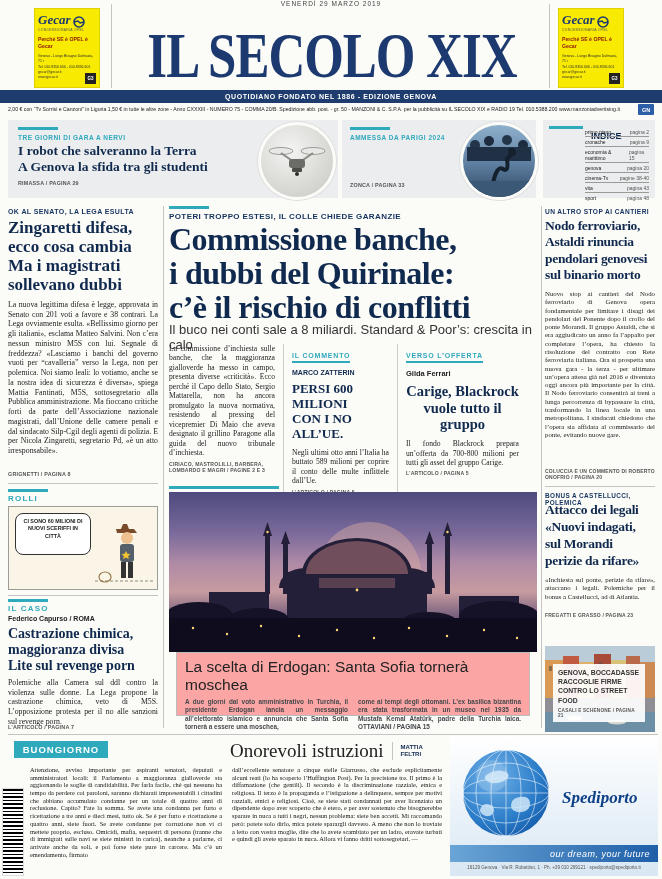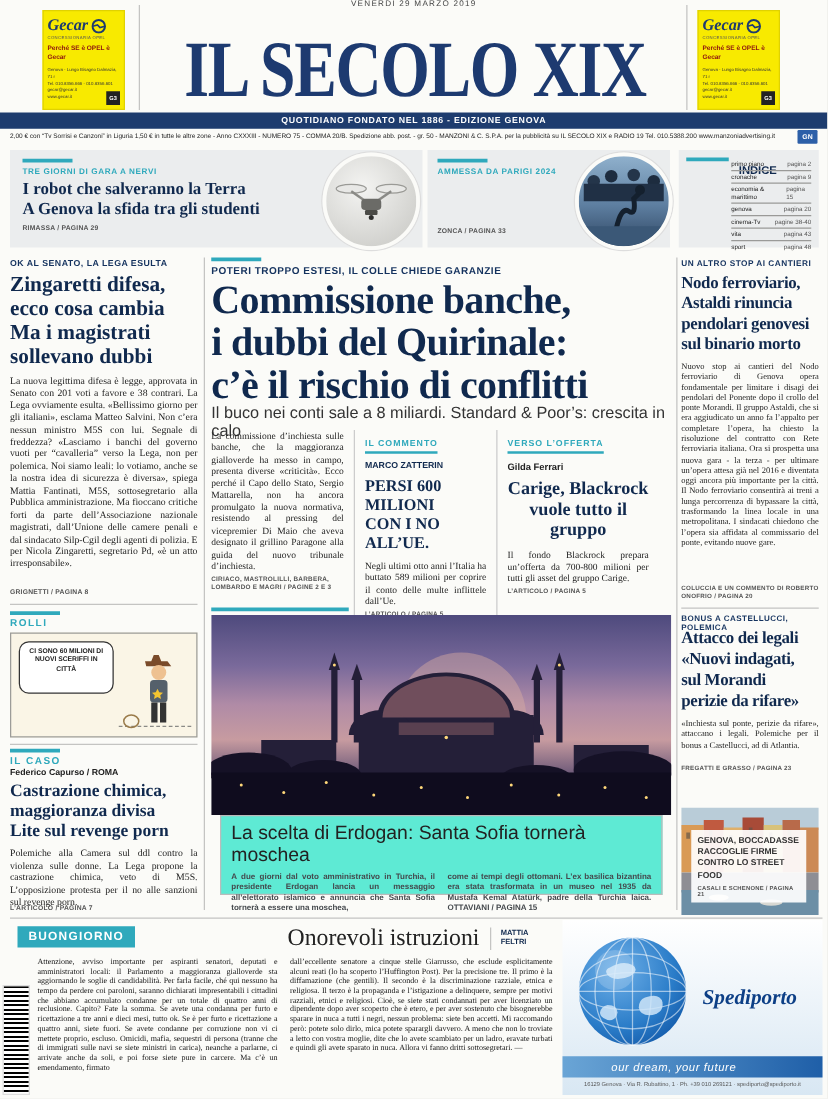--- a/index.html
+++ b/index.html
@@ -268,21 +268,21 @@
         <circle cx="240" cy="136" r="1.2"></circle>
           <circle cx="278" cy="144" r="1.2"></circle>
           <circle cx="315" cy="138" r="1.2"></circle>
         <circle cx="348" cy="146" r="1.2"></circle>
           <circle cx="188" cy="98" r="1.4"></circle>
           <circle cx="98.5" cy="40" r="1.2"></circle>
         <circle cx="278.5" cy="40" r="1.2"></circle>
       </g>
     </svg>
   </div>
-  <div class="abs" style="left:176px;top:652px;width:354px;height:64px;background:#5eead4;border:1px solid #bbb;box-sizing:border-box;padding:5px 8px;">
+  <div class="abs" style="left:176px;top:652px;width:354px;height:64px;background:#fca5a5;border:1px solid #bbb;box-sizing:border-box;padding:5px 8px;">
     <div style="font-size:15.5px;color:#222;">La scelta di Erdogan: Santa Sofia tornerà moschea</div>
     <div style="display:flex;gap:10px;margin-top:4px;">
       <div class="capcol" style="width:164px;">A due giorni dal voto amministrativo in Turchia, il presidente Erdogan lancia un messaggio all’elettorato islamico e annuncia che Santa Sofia tornerà a essere una moschea,</div>
       <div class="capcol" style="width:164px;">come ai tempi degli ottomani. L’ex basilica bizantina era stata trasformata in un museo nel 1935 da Mustafa Kemal Atatürk, padre della Turchia laica. OTTAVIANI / PAGINA 15</div>
     </div>
   </div>
 
   <div class="abs kick" style="left:545px;top:208px;width:110px;font-size:6.6px;">UN ALTRO STOP AI CANTIERI</div>
   <div class="abs hl pre" style="left:545px;top:218px;width:112px;font-size:13.5px;line-height:1.22;letter-spacing:-.3px;">Nodo ferroviario,
 Astaldi rinuncia
@@ -368,19 +368,19 @@
         </g>
         <g fill="#cfe6f8" opacity=".85">
           <path d="M30 28 q10 -6 18 -2 q6 4 -2 9 q-12 5 -18 -1 q-3 -4 2 -6 z"></path>
           <path d="M58 52 q12 -4 14 4 q1 8 -8 10 q-10 1 -11 -6 q0 -6 5 -8 z"></path>
           <path d="M28 58 q8 0 8 6 q-1 7 -8 6 q-6 -2 -6 -6 q1 -5 6 -6 z"></path>
         </g>
         <circle cx="34" cy="30" r="16" fill="#ffffff" opacity=".18"></circle>
       </svg>
     </div>
     <div class="serif" style="position:absolute;left:112px;top:52px;font-size:17px;font-weight:800;font-style:italic;color:#0d3f86;">Spediporto</div>
-    <div style="position:absolute;left:0;top:109px;width:208px;height:17px;background:linear-gradient(90deg,#6aa5d6,#1f5fa8);display:flex;align-items:center;justify-content:flex-start;padding-right:8px;box-sizing:border-box;padding-left:39px;">
+    <div style="position:absolute;left:0;top:109px;width:208px;height:17px;background:linear-gradient(90deg,#6aa5d6,#1f5fa8);display:flex;align-items:center;justify-content:flex-end;padding-right:8px;box-sizing:border-box;">
       <span style="color:#fff;font-size:9px;font-style:italic;letter-spacing:.5px;">our dream, your future</span>
     </div>
     <div style="position:absolute;left:0;top:129px;width:208px;text-align:center;font-size:4.6px;color:#555;">16129 Genova · Via R. Rubattino, 1 · Ph. +39 010 269121 · spediporto@spediporto.it</div>
   </div>
 
 </div>
 
 </body></html>

